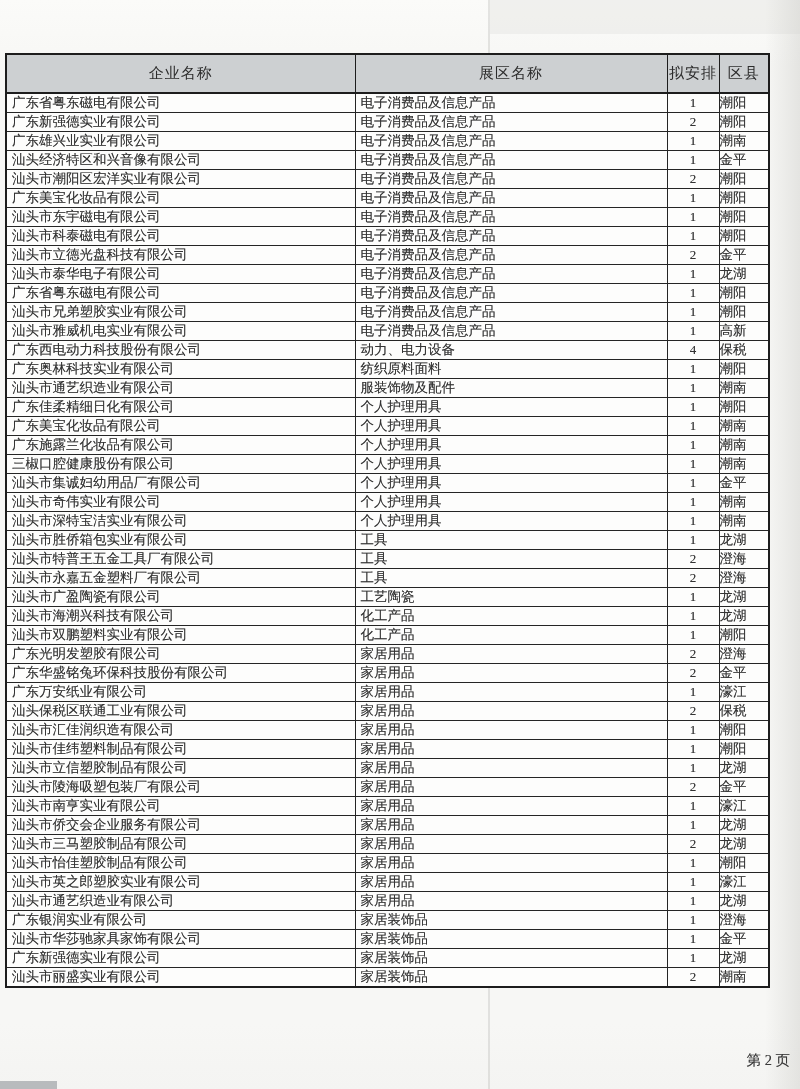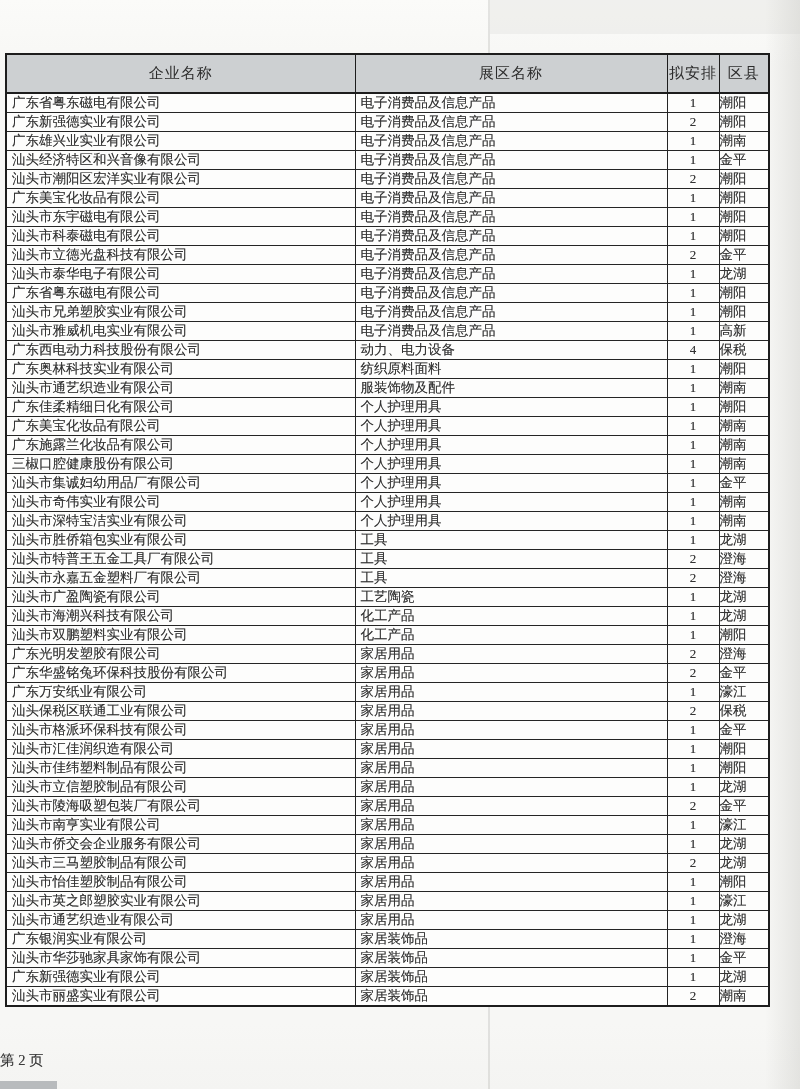--- a/index.html
+++ b/index.html
@@ -55,21 +55,21 @@
     white-space:nowrap; overflow:hidden;
     padding:0 2px 0 5px;
     text-shadow:0 0 0.5px rgba(70,70,70,0.55);
     background:#fdfdfc;
   }
   .doc-table td.cell-count { text-align:center; padding:0; font-size:13px; }
   .doc-table td.cell-district { text-align:left; padding:0; }
 
   .page-footer {
     position:absolute; left:0; top:1051px; width:790px;
-    text-align:left;
+    text-align:right;
     font-size:14.5px; color:#3a3a3a;
     text-shadow:0 0 0.5px rgba(70,70,70,0.5);
   }
 </style>
 </head>
 <body>
 
 <div class="scan-shade-top"></div>
 <div class="scan-shade-right"></div>
 <div class="scan-crease"></div>
@@ -284,26 +284,20 @@
       <td class="cell-count">1</td>
       <td class="cell-district">濠江</td>
     </tr>
       <tr style="">
       <td class="cell-company">汕头保税区联通工业有限公司</td>
       <td class="cell-zone">家居用品</td>
       <td class="cell-count">2</td>
       <td class="cell-district">保税</td>
     </tr>
       <tr style="">
-      <td class="cell-company">汕头市格派环保科技有限公司</td>
-      <td class="cell-zone">家居用品</td>
-      <td class="cell-count">1</td>
-      <td class="cell-district">金平</td>
-    </tr>
-      <tr style="">
       <td class="cell-company">汕头市汇佳润织造有限公司</td>
       <td class="cell-zone">家居用品</td>
       <td class="cell-count">1</td>
       <td class="cell-district">潮阳</td>
     </tr>
       <tr style="">
       <td class="cell-company">汕头市佳纬塑料制品有限公司</td>
       <td class="cell-zone">家居用品</td>
       <td class="cell-count">1</td>
       <td class="cell-district">潮阳</td>

